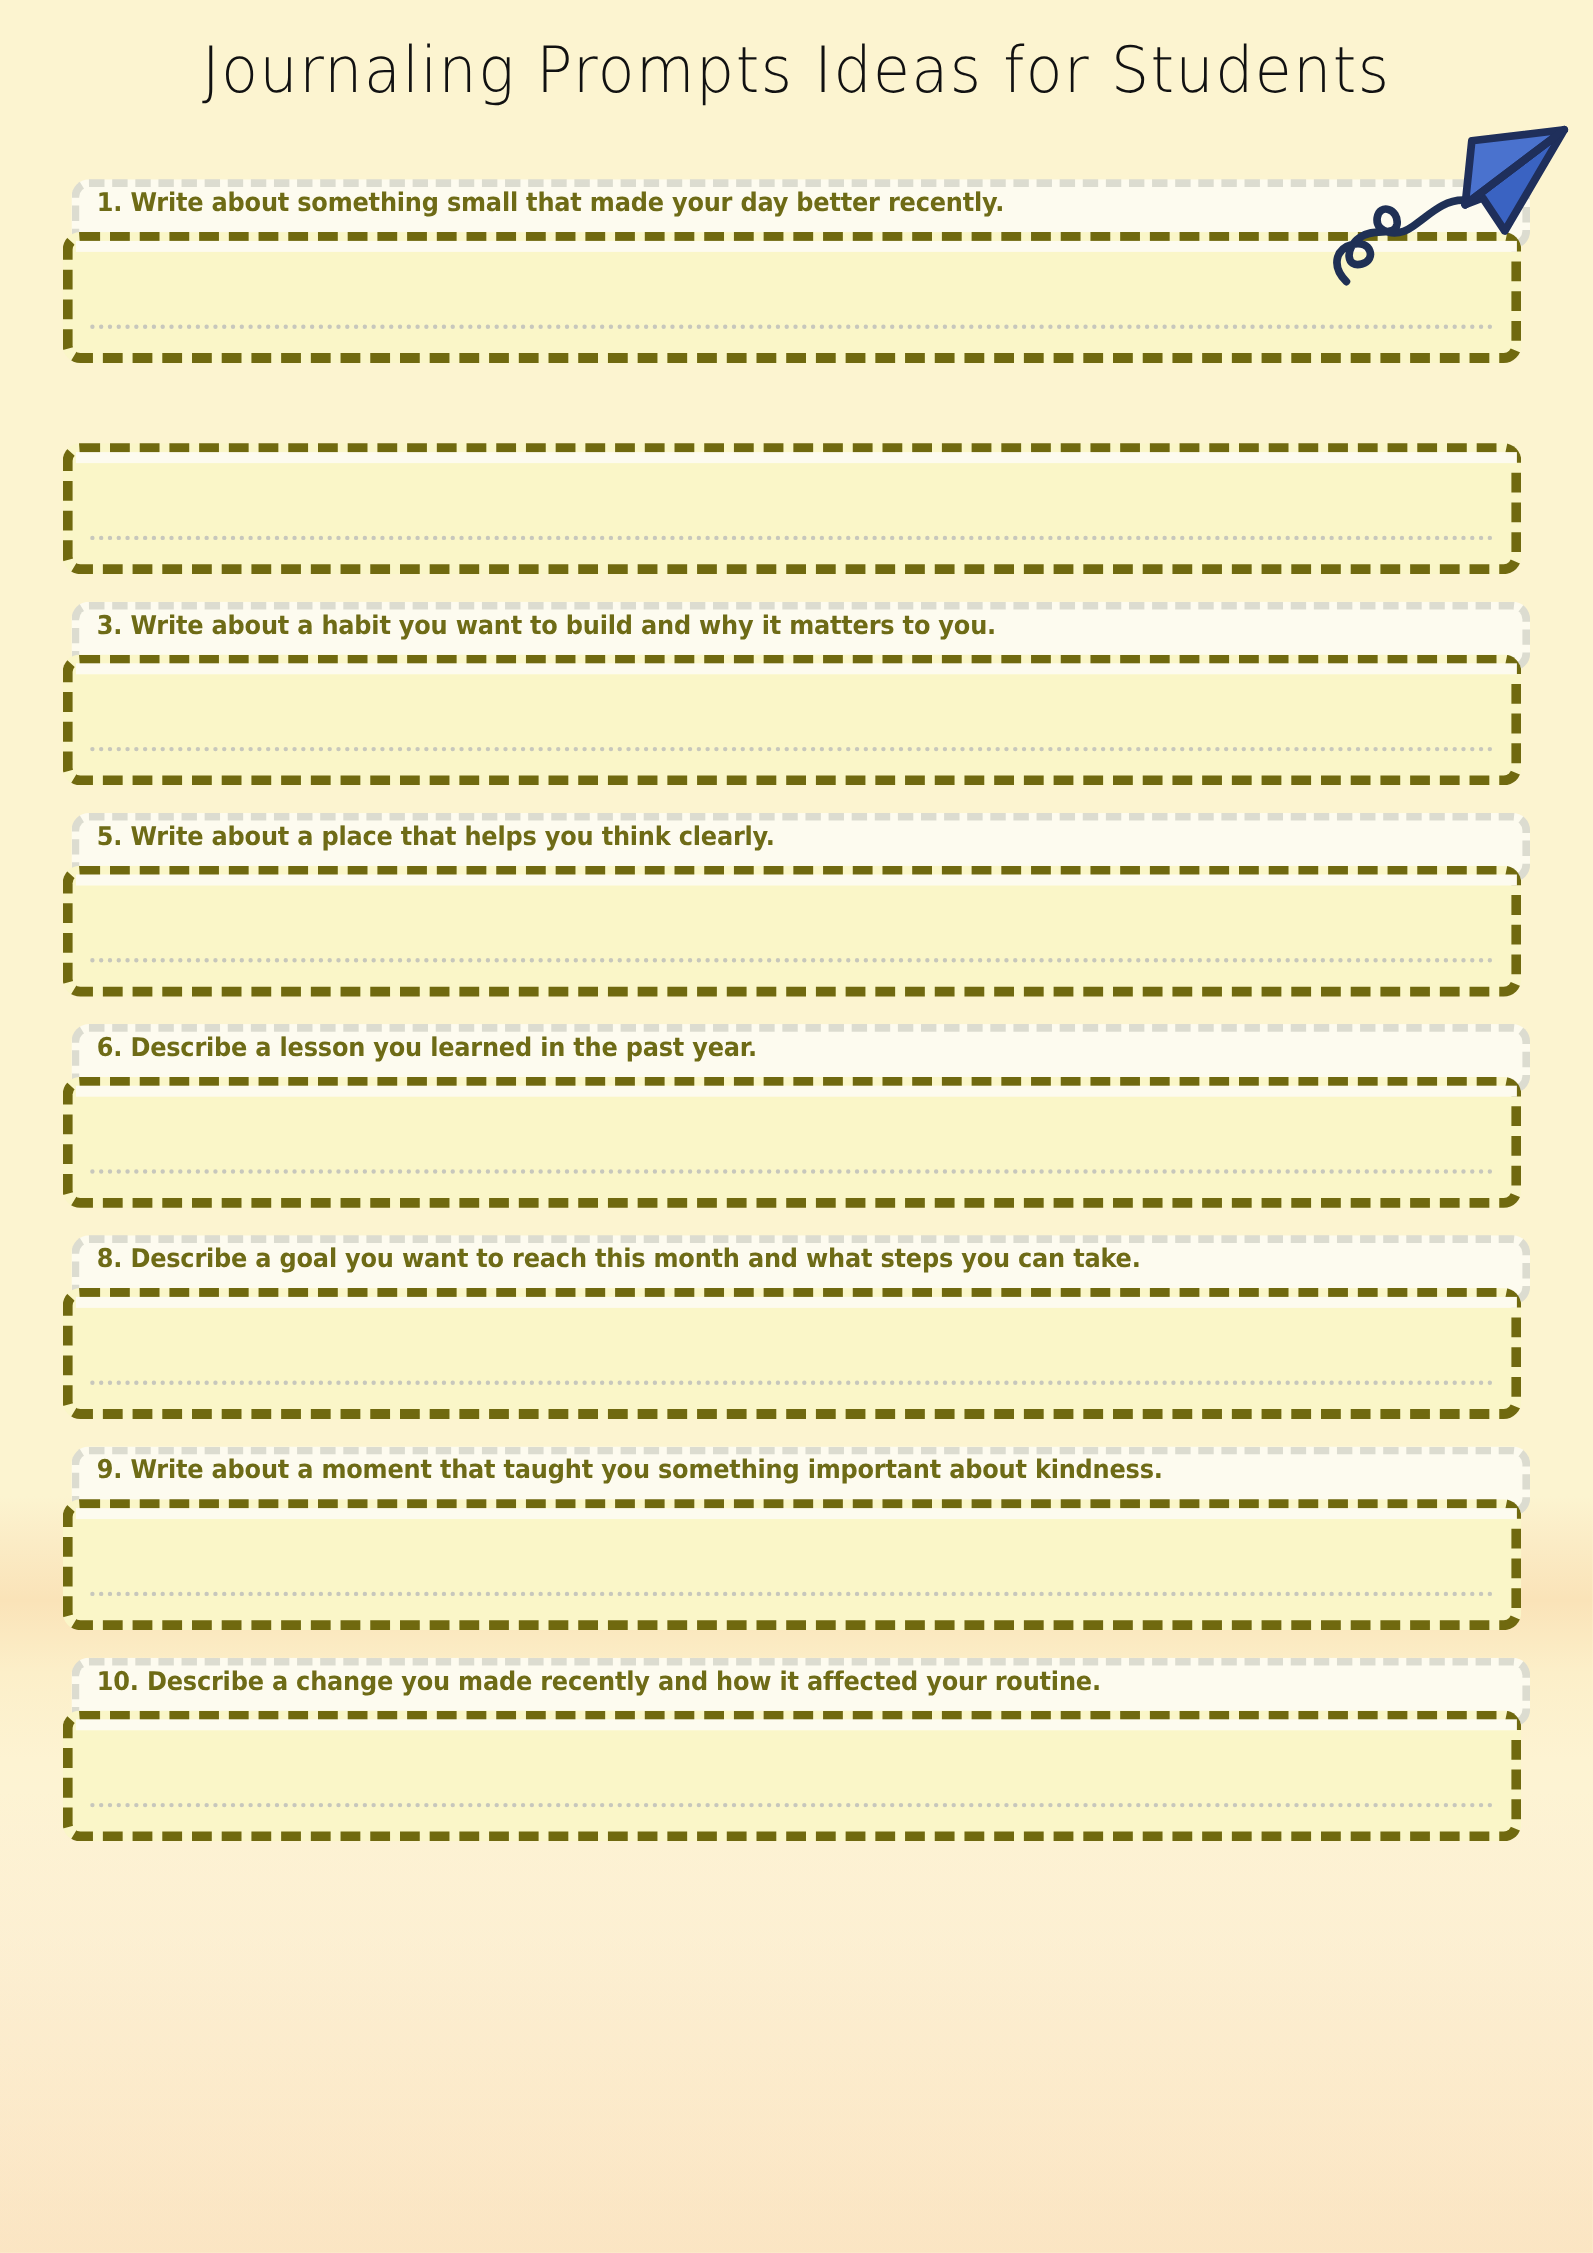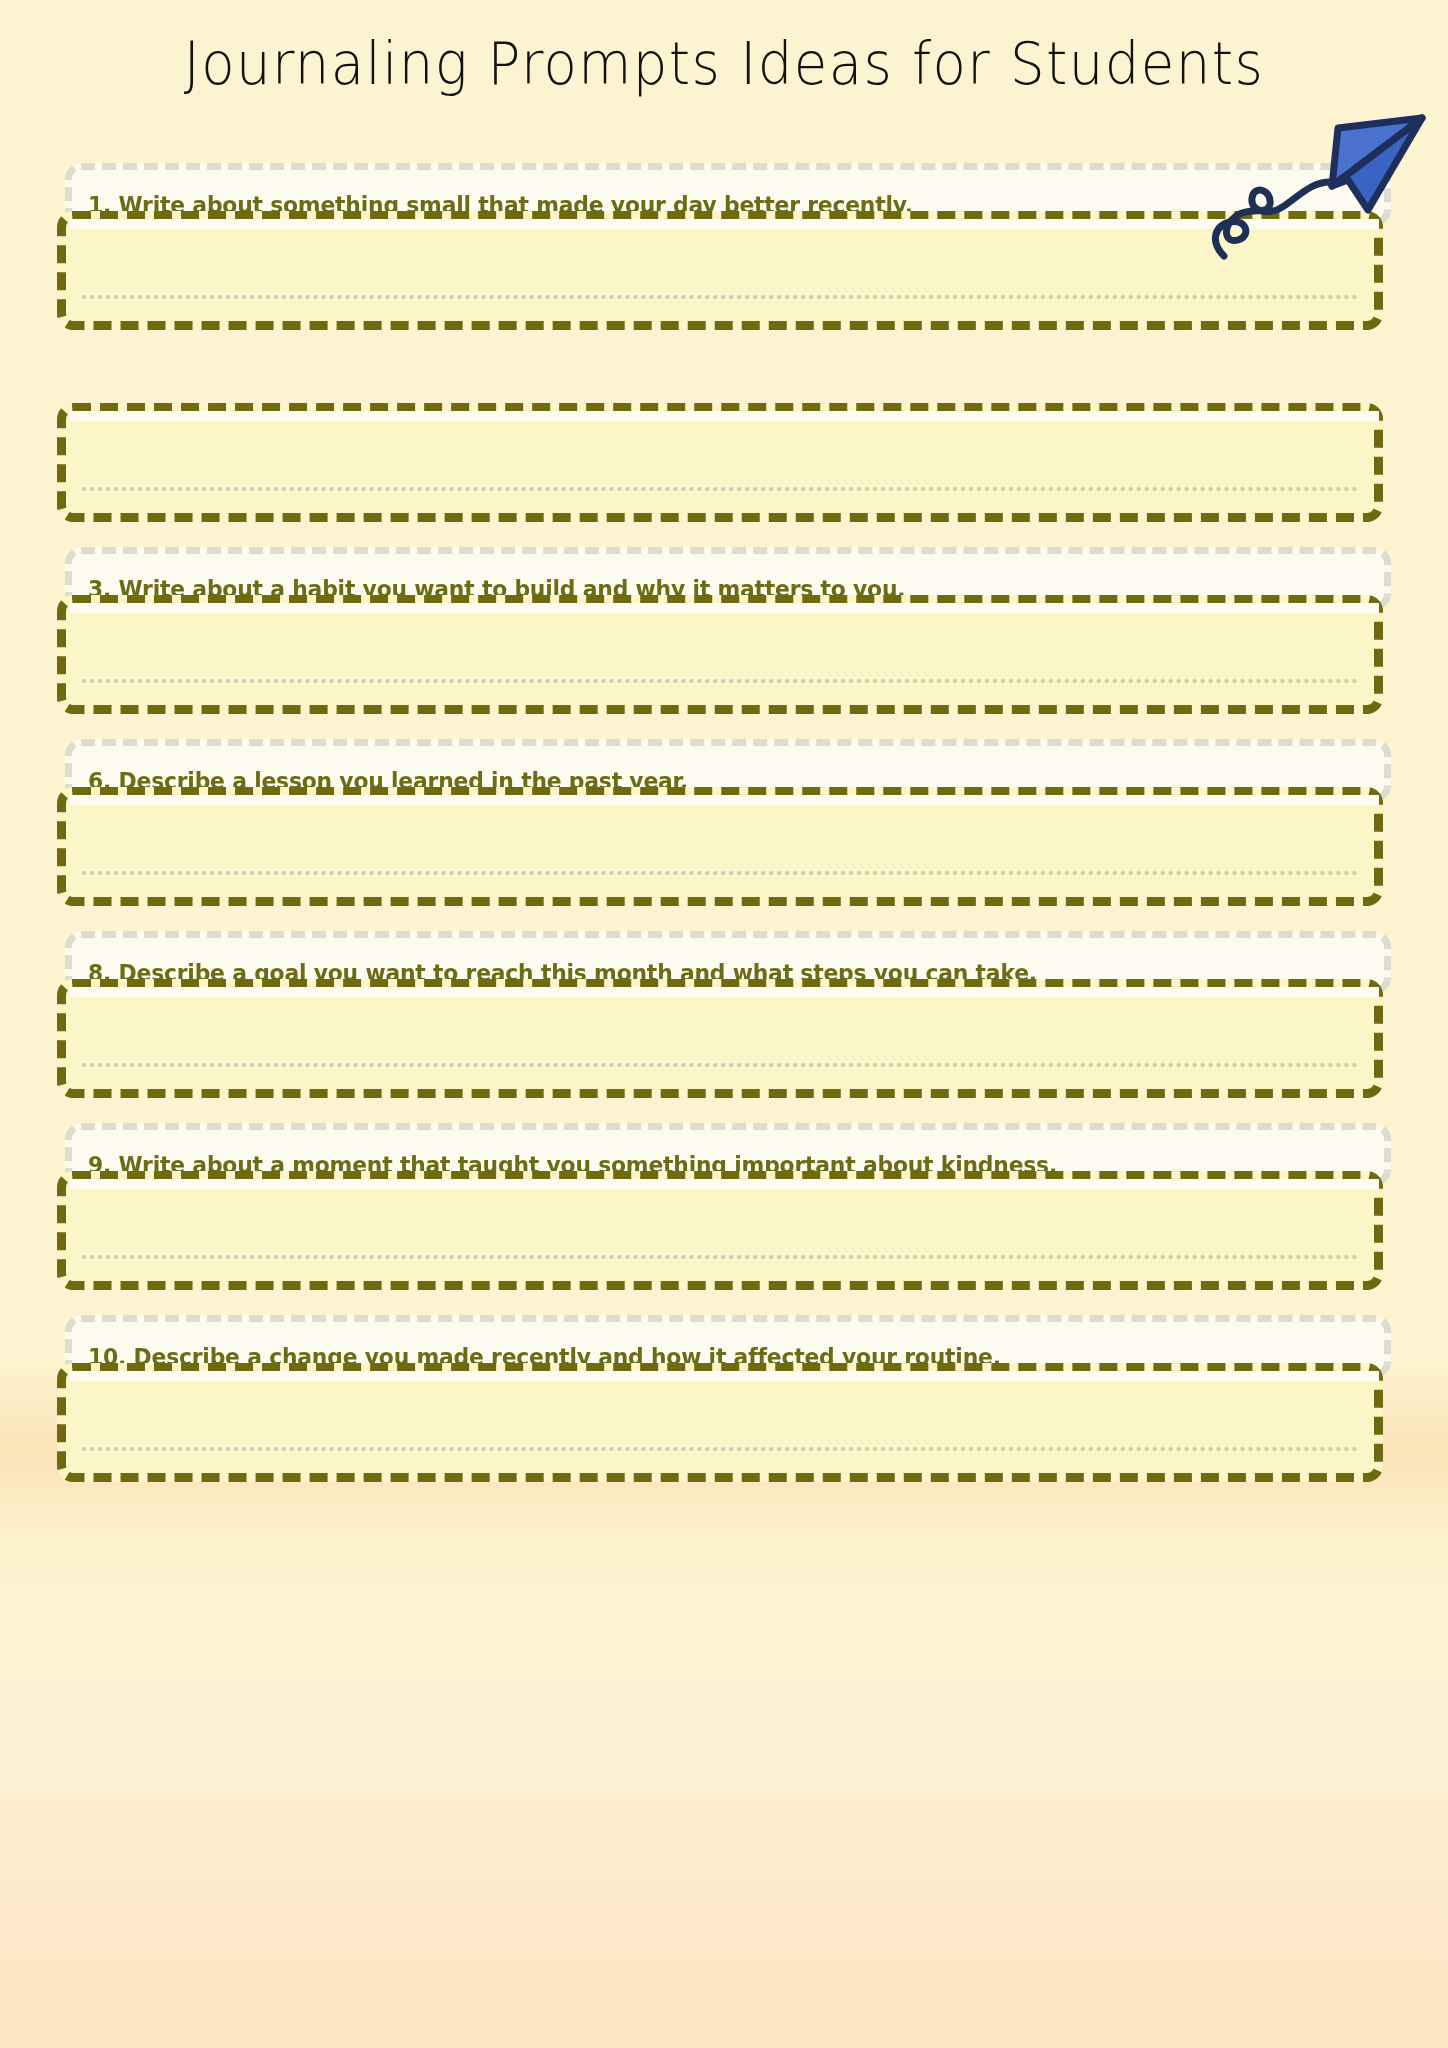--- a/index.html
+++ b/index.html
@@ -83,21 +83,21 @@
     position: absolute;
     top: 0;
     left: 8px;
     right: 0;
     height: 63px;
     box-sizing: border-box;
     background: #FDFBEF;
     border: 7px dashed #DCDCD0;
     border-radius: 16px;
     display: flex;
-    align-items: flex-end;
+    align-items: flex-start;
     padding: 0 0 0 16px;
     overflow: hidden;
   }
 
   .card-head-text {
     font-family: "DejaVu Sans", sans-serif;
     font-weight: bold;
     font-size: 23.5px;
     color: #6E6B16;
     letter-spacing: -0.2px;
@@ -181,20 +181,29 @@
         <div class="card-head">
           <div class="card-head-text">3. Write about a habit you want to build and why it matters to you.</div>
         </div>
         <div class="head-mask"></div>
         <div class="card-body">
           <div class="write-line"></div>
         </div>
       </div>
       <div class="card">
         <div class="card-head">
+          <div class="card-head-text">5. Write about a place that helps you think clearly.</div>
+        </div>
+        <div class="head-mask"></div>
+        <div class="card-body">
+          <div class="write-line"></div>
+        </div>
+      </div>
+      <div class="card">
+        <div class="card-head">
           <div class="card-head-text">6. Describe a lesson you learned in the past year.</div>
         </div>
         <div class="head-mask"></div>
         <div class="card-body">
           <div class="write-line"></div>
         </div>
       </div>
       <div class="card">
         <div class="card-head">
           <div class="card-head-text">8. Describe a goal you want to reach this month and what steps you can take.</div>

